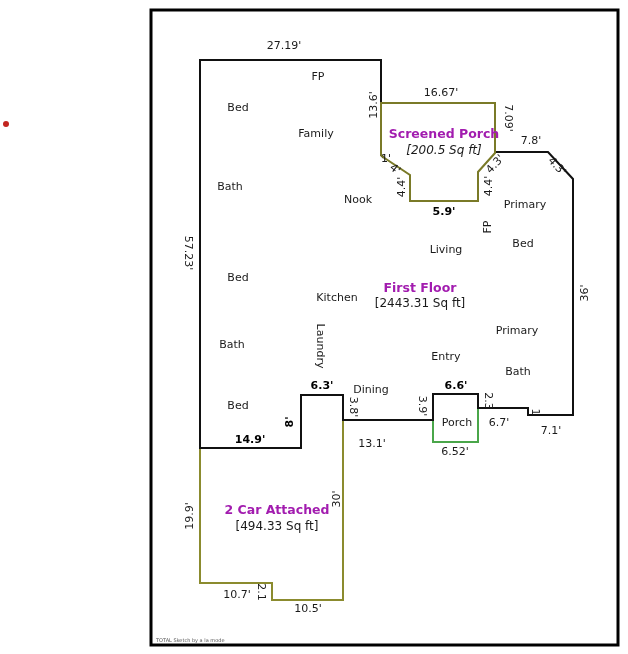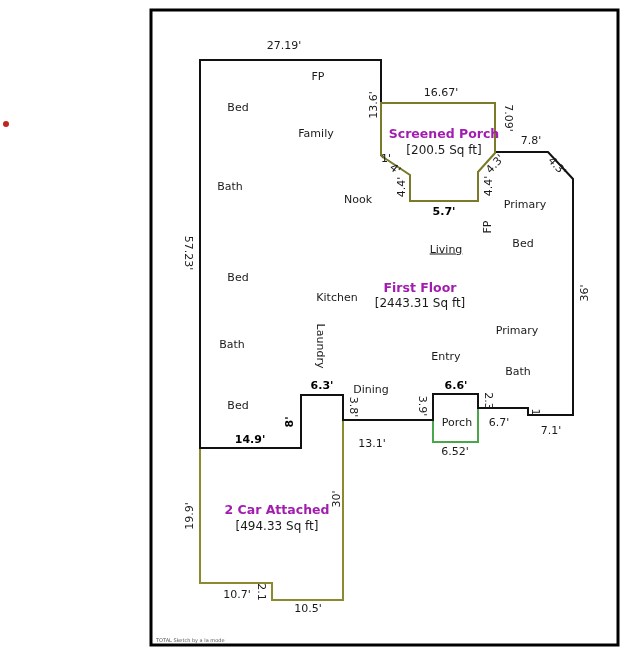--- a/index.html
+++ b/index.html
@@ -50,21 +50,21 @@
 
   <div id="red-dot"></div>
 
   <div id="labels">
       <div class="lbl " style="left: 238px; top: 107px; transform: translate(-50%, -50%) rotate(0deg);">Bed</div>
       <div class="lbl " style="left: 316px; top: 133px; transform: translate(-50%, -50%) rotate(0deg); text-align: right;">Family</div>
       <div class="lbl " style="left: 230px; top: 186px; transform: translate(-50%, -50%) rotate(0deg);">Bath</div>
       <div class="lbl " style="left: 358px; top: 199px; transform: translate(-50%, -50%) rotate(0deg);">Nook</div>
       <div class="lbl " style="left: 525px; top: 204px; transform: translate(-50%, -50%) rotate(0deg);">Primary</div>
       <div class="lbl " style="left: 523px; top: 243px; transform: translate(-50%, -50%) rotate(0deg);">Bed</div>
-      <div class="lbl " style="left: 446px; top: 249px; transform: translate(-50%, -50%) rotate(0deg); text-decoration: underline;">Living</div>
+      <div class="lbl " style="left: 446px; top: 249px; transform: translate(-50%, -50%) rotate(0deg);">Living</div>
       <div class="lbl " style="left: 238px; top: 277px; transform: translate(-50%, -50%) rotate(0deg);">Bed</div>
       <div class="lbl " style="left: 337px; top: 297px; transform: translate(-50%, -50%) rotate(0deg);">Kitchen</div>
       <div class="lbl " style="left: 232px; top: 344px; transform: translate(-50%, -50%) rotate(0deg);">Bath</div>
       <div class="lbl " style="left: 320px; top: 346px; transform: translate(-50%, -50%) rotate(90deg);">Laundry</div>
       <div class="lbl " style="left: 517px; top: 330px; transform: translate(-50%, -50%) rotate(0deg);">Primary</div>
       <div class="lbl " style="left: 446px; top: 356px; transform: translate(-50%, -50%) rotate(0deg);">Entry</div>
       <div class="lbl " style="left: 518px; top: 371px; transform: translate(-50%, -50%) rotate(0deg);">Bath</div>
       <div class="lbl " style="left: 238px; top: 405px; transform: translate(-50%, -50%) rotate(0deg);">Bed</div>
       <div class="lbl " style="left: 371px; top: 389px; transform: translate(-50%, -50%) rotate(0deg);">Dining</div>
       <div class="lbl " style="left: 457px; top: 422px; transform: translate(-50%, -50%) rotate(0deg);">Porch</div>
@@ -74,42 +74,42 @@
       <div class="lbl " style="left: 373px; top: 105px; transform: translate(-50%, -50%) rotate(-90deg);">13.6'</div>
       <div class="lbl " style="left: 441px; top: 92px; transform: translate(-50%, -50%) rotate(0deg);">16.67'</div>
       <div class="lbl " style="left: 508px; top: 118px; transform: translate(-50%, -50%) rotate(90deg);">7.09'</div>
       <div class="lbl " style="left: 531px; top: 140px; transform: translate(-50%, -50%) rotate(0deg);">7.8'</div>
       <div class="lbl " style="left: 557px; top: 166px; transform: translate(-50%, -50%) rotate(47deg);">4.3'</div>
       <div class="lbl " style="left: 386px; top: 158px; transform: translate(-50%, -50%) rotate(0deg);">1'</div>
       <div class="lbl " style="left: 395px; top: 169px; transform: translate(-50%, -50%) rotate(38deg);">4'</div>
       <div class="lbl " style="left: 401px; top: 187px; transform: translate(-50%, -50%) rotate(-90deg);">4.4'</div>
       <div class="lbl " style="left: 495px; top: 164px; transform: translate(-50%, -50%) rotate(-47deg);">4.3'</div>
       <div class="lbl " style="left: 488px; top: 186px; transform: translate(-50%, -50%) rotate(-90deg);">4.4'</div>
-      <div class="lbl  bold" style="left: 444px; top: 211px; transform: translate(-50%, -50%) rotate(0deg);">5.7'</div>
+      <div class="lbl  bold" style="left: 444px; top: 211px; transform: translate(-50%, -50%) rotate(0deg);">5.9'</div>
       <div class="lbl " style="left: 188px; top: 253px; transform: translate(-50%, -50%) rotate(90deg);">57.23'</div>
       <div class="lbl " style="left: 584px; top: 293px; transform: translate(-50%, -50%) rotate(-90deg);">36'</div>
       <div class="lbl  bold" style="left: 322px; top: 385px; transform: translate(-50%, -50%) rotate(0deg);">6.3'</div>
       <div class="lbl " style="left: 353px; top: 407px; transform: translate(-50%, -50%) rotate(90deg);">3.8'</div>
       <div class="lbl " style="left: 372px; top: 431px; transform: translate(-50%, -50%) rotate(0deg); margin-top: 12px;">13.1'</div>
       <div class="lbl " style="left: 422px; top: 406px; transform: translate(-50%, -50%) rotate(90deg);">3.9'</div>
       <div class="lbl  bold" style="left: 456px; top: 385px; transform: translate(-50%, -50%) rotate(0deg);">6.6'</div>
       <div class="lbl " style="left: 488px; top: 401px; transform: translate(-50%, -50%) rotate(90deg);">2.3</div>
       <div class="lbl " style="left: 499px; top: 422px; transform: translate(-50%, -50%) rotate(0deg);">6.7'</div>
       <div class="lbl " style="left: 535px; top: 412px; transform: translate(-50%, -50%) rotate(90deg);">1</div>
       <div class="lbl " style="left: 551px; top: 430px; transform: translate(-50%, -50%) rotate(0deg);">7.1'</div>
       <div class="lbl " style="left: 455px; top: 451px; transform: translate(-50%, -50%) rotate(0deg);">6.52'</div>
       <div class="lbl  bold" style="left: 250px; top: 439px; transform: translate(-50%, -50%) rotate(0deg);">14.9'</div>
       <div class="lbl  bold" style="left: 289px; top: 422px; transform: translate(-50%, -50%) rotate(-90deg);">8'</div>
       <div class="lbl " style="left: 189px; top: 516px; transform: translate(-50%, -50%) rotate(-90deg);">19.9'</div>
       <div class="lbl " style="left: 336px; top: 499px; transform: translate(-50%, -50%) rotate(-90deg);">30'</div>
       <div class="lbl " style="left: 237px; top: 594px; transform: translate(-50%, -50%) rotate(0deg);">10.7'</div>
       <div class="lbl " style="left: 261px; top: 592px; transform: translate(-50%, -50%) rotate(90deg);">2.1</div>
       <div class="lbl " style="left: 308px; top: 608px; transform: translate(-50%, -50%) rotate(0deg);">10.5'</div>
       <div class="lbl area-title" style="left: 444px; top: 134px; transform: translate(-50%, -50%) rotate(0deg);">Screened Porch</div>
-      <div class="lbl area-sub" style="left: 444px; top: 150px; transform: translate(-50%, -50%) rotate(0deg);">[200.5 Sq ft]</div>
+      <div class="lbl area-sub" style="left: 444px; top: 150px; transform: translate(-50%, -50%) rotate(0deg); font-style: italic;">[200.5 Sq ft]</div>
       <div class="lbl area-title" style="left: 420px; top: 288px; transform: translate(-50%, -50%) rotate(0deg);">First Floor</div>
       <div class="lbl area-sub" style="left: 420px; top: 303px; transform: translate(-50%, -50%) rotate(0deg);">[2443.31 Sq ft]</div>
       <div class="lbl area-title" style="left: 277px; top: 510px; transform: translate(-50%, -50%) rotate(0deg);">2 Car Attached</div>
       <div class="lbl area-sub" style="left: 277px; top: 526px; transform: translate(-50%, -50%) rotate(0deg);">[494.33 Sq ft]</div>
     </div>
 
   <div id="sketch-credit">TOTAL Sketch by a la mode</div>
 
 </div>
 

